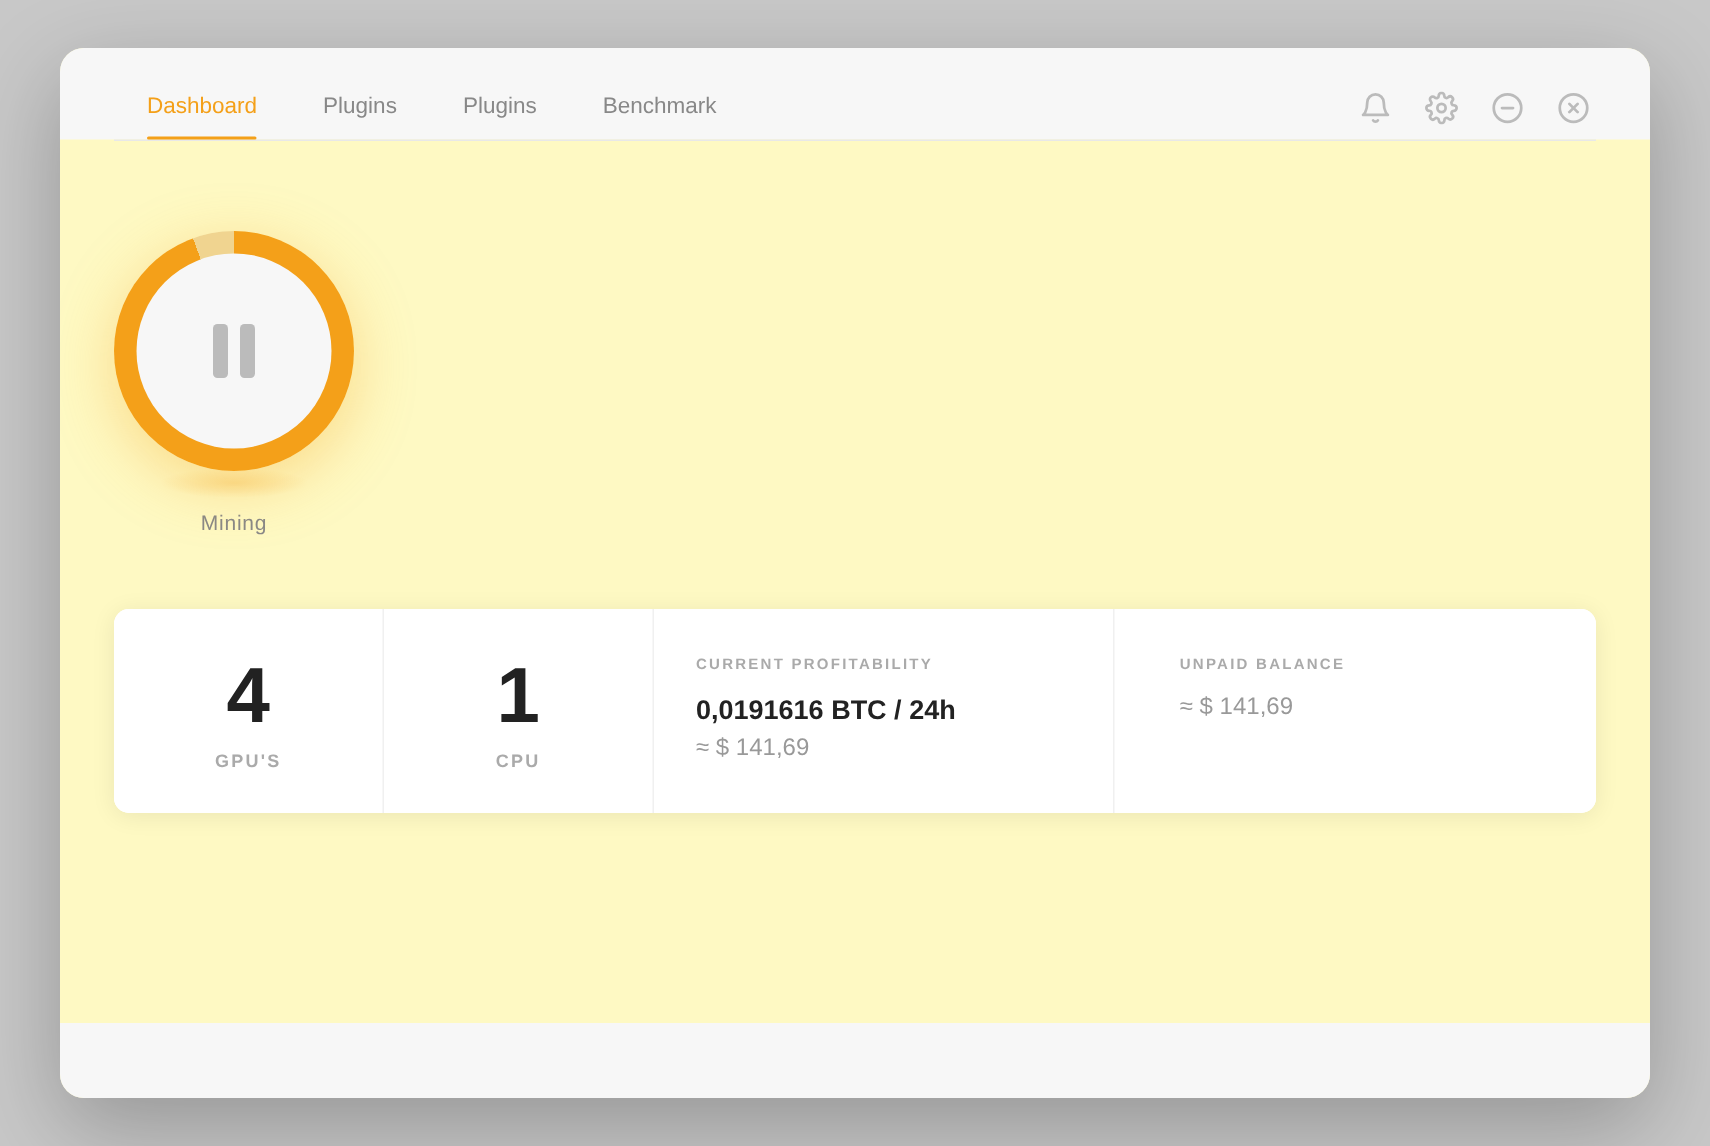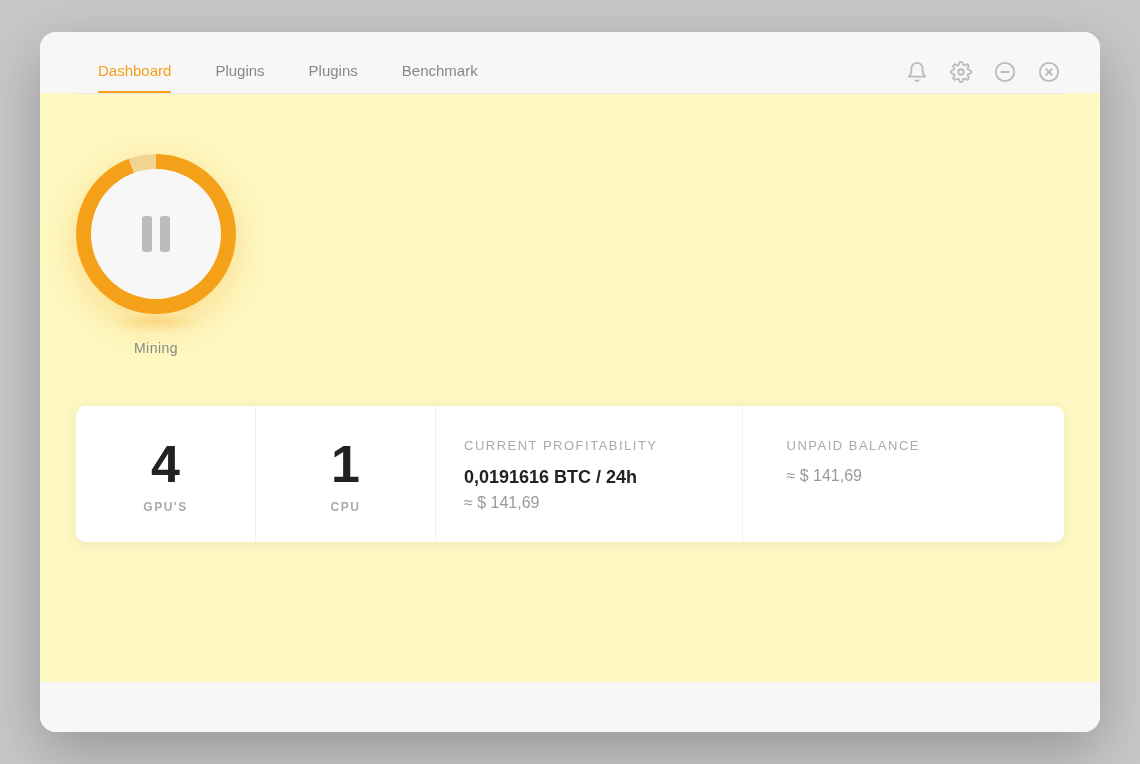--- a/index.html
+++ b/index.html
@@ -227,22 +227,22 @@
       color: #aaa;
       letter-spacing: 1.5px;
       text-transform: uppercase;
     }
 
     .stat-card.large {
       flex: 1;
     }
 
     .stat-card-title {
-      font-size: 13px;
-      font-weight: 400;
+      font-size: 10px;
+      font-weight: 700;
       color: #aaa;
       letter-spacing: 1.5px;
       text-transform: uppercase;
       margin-bottom: 14px;
     }
 
     .stat-value-main {
       font-size: 18px;
       font-weight: 800;
       color: #222;

